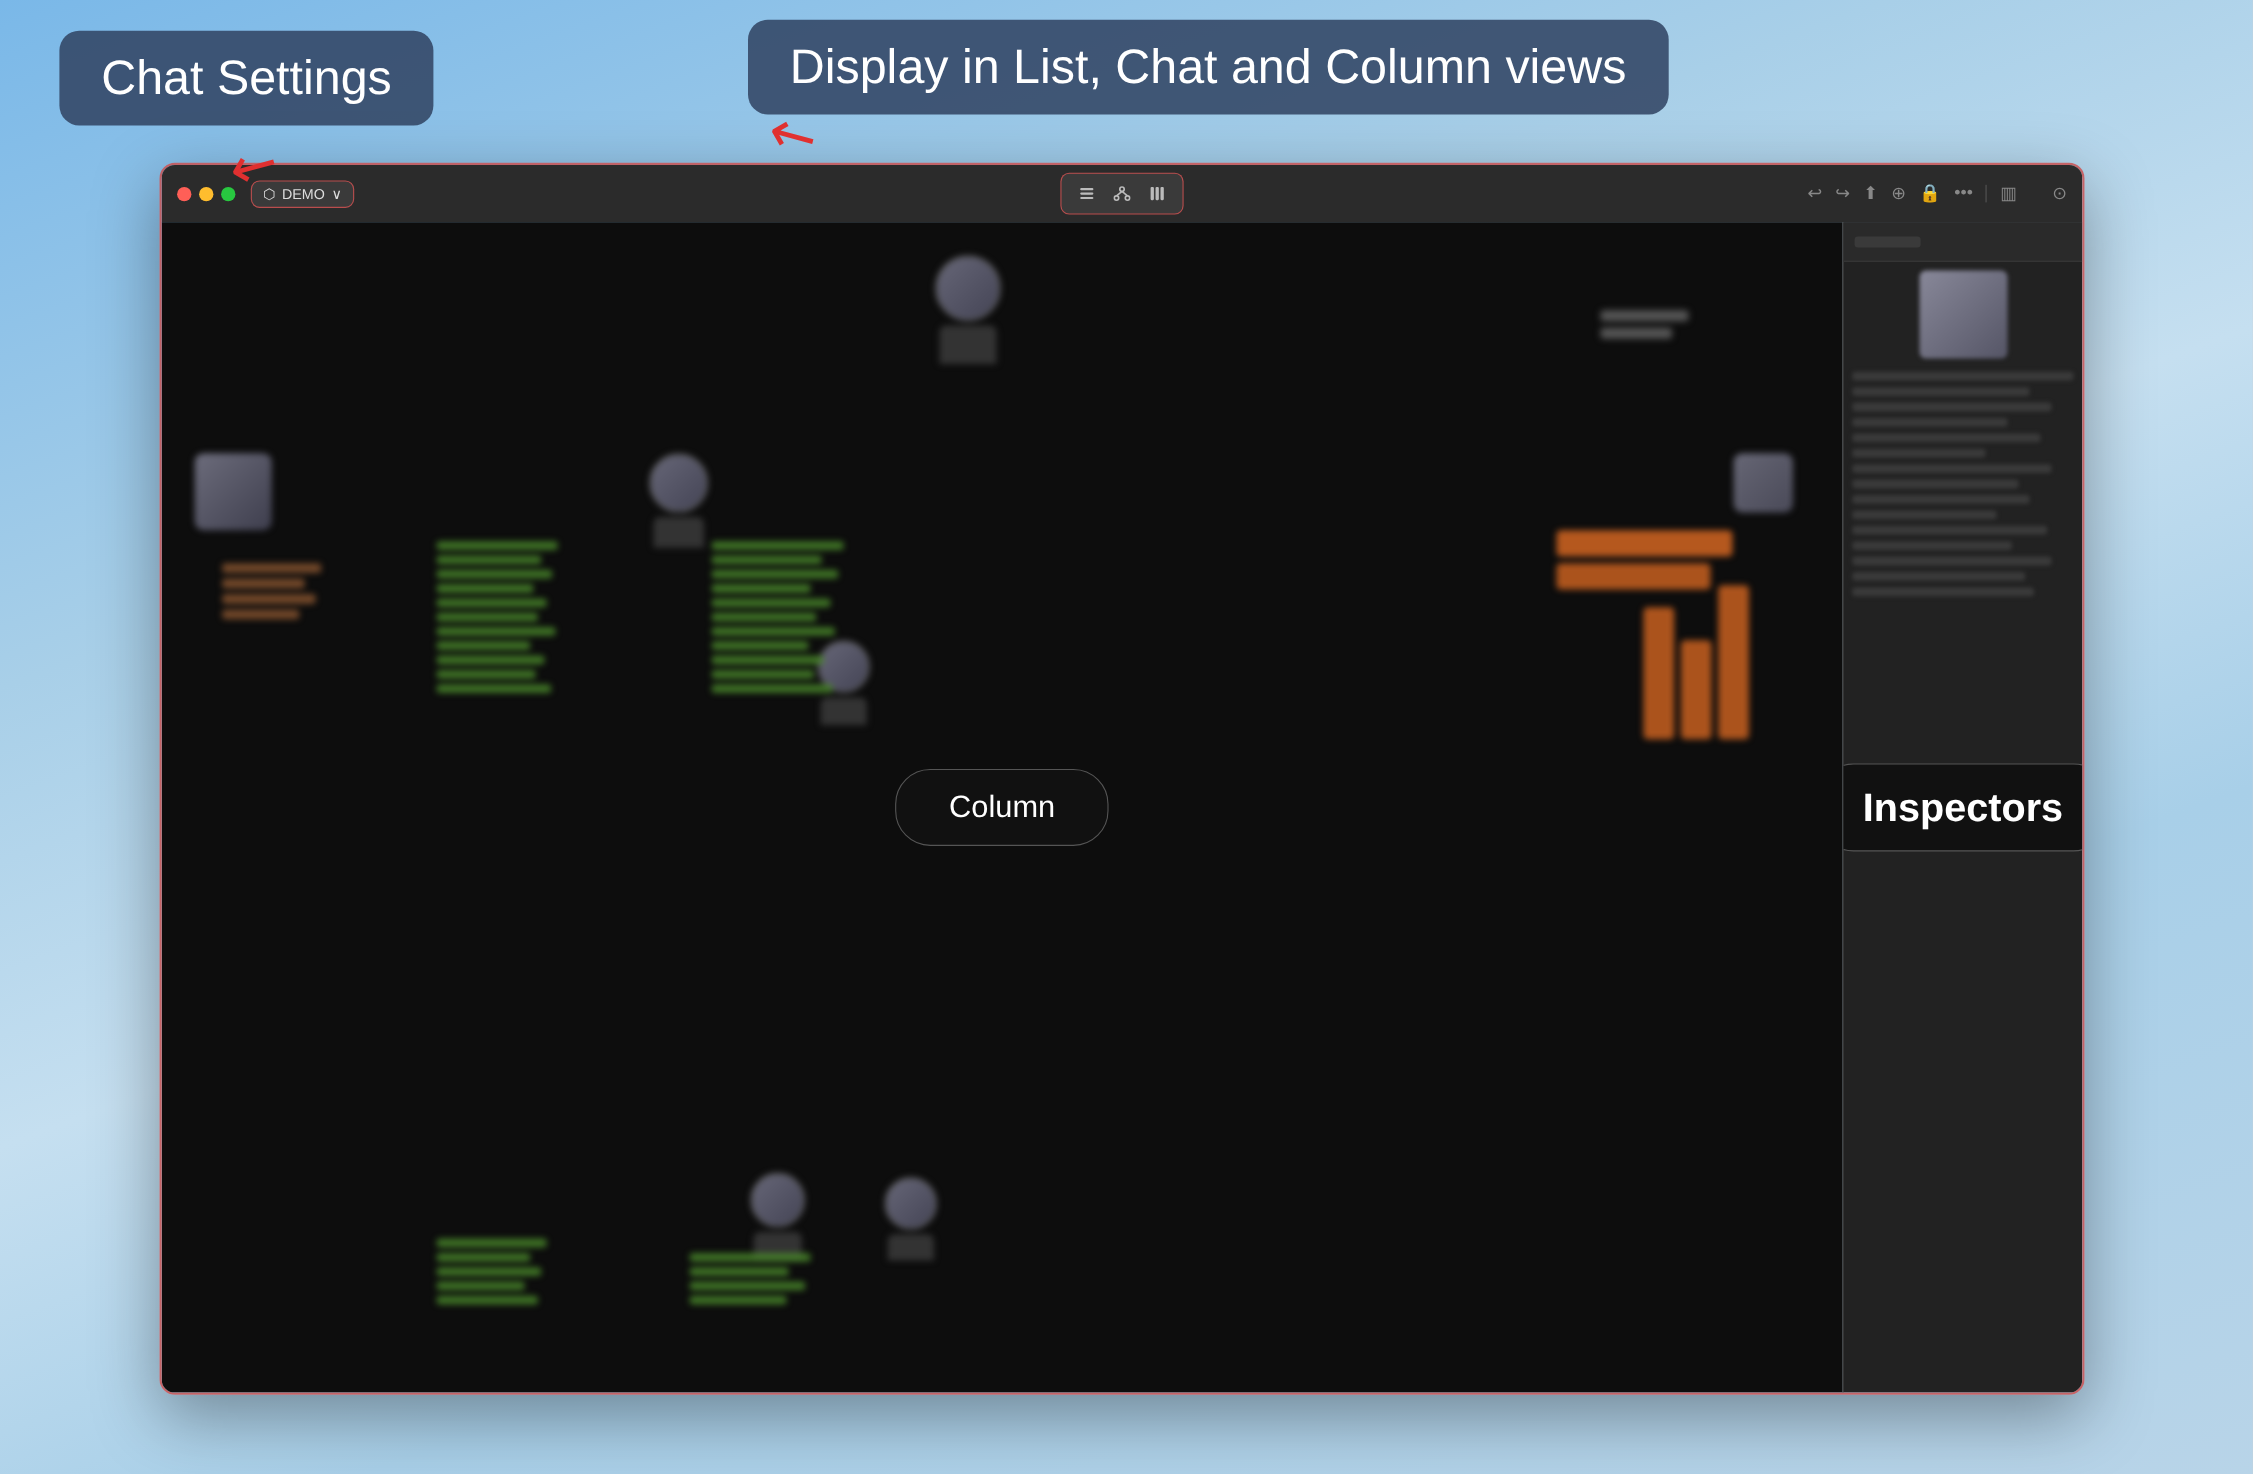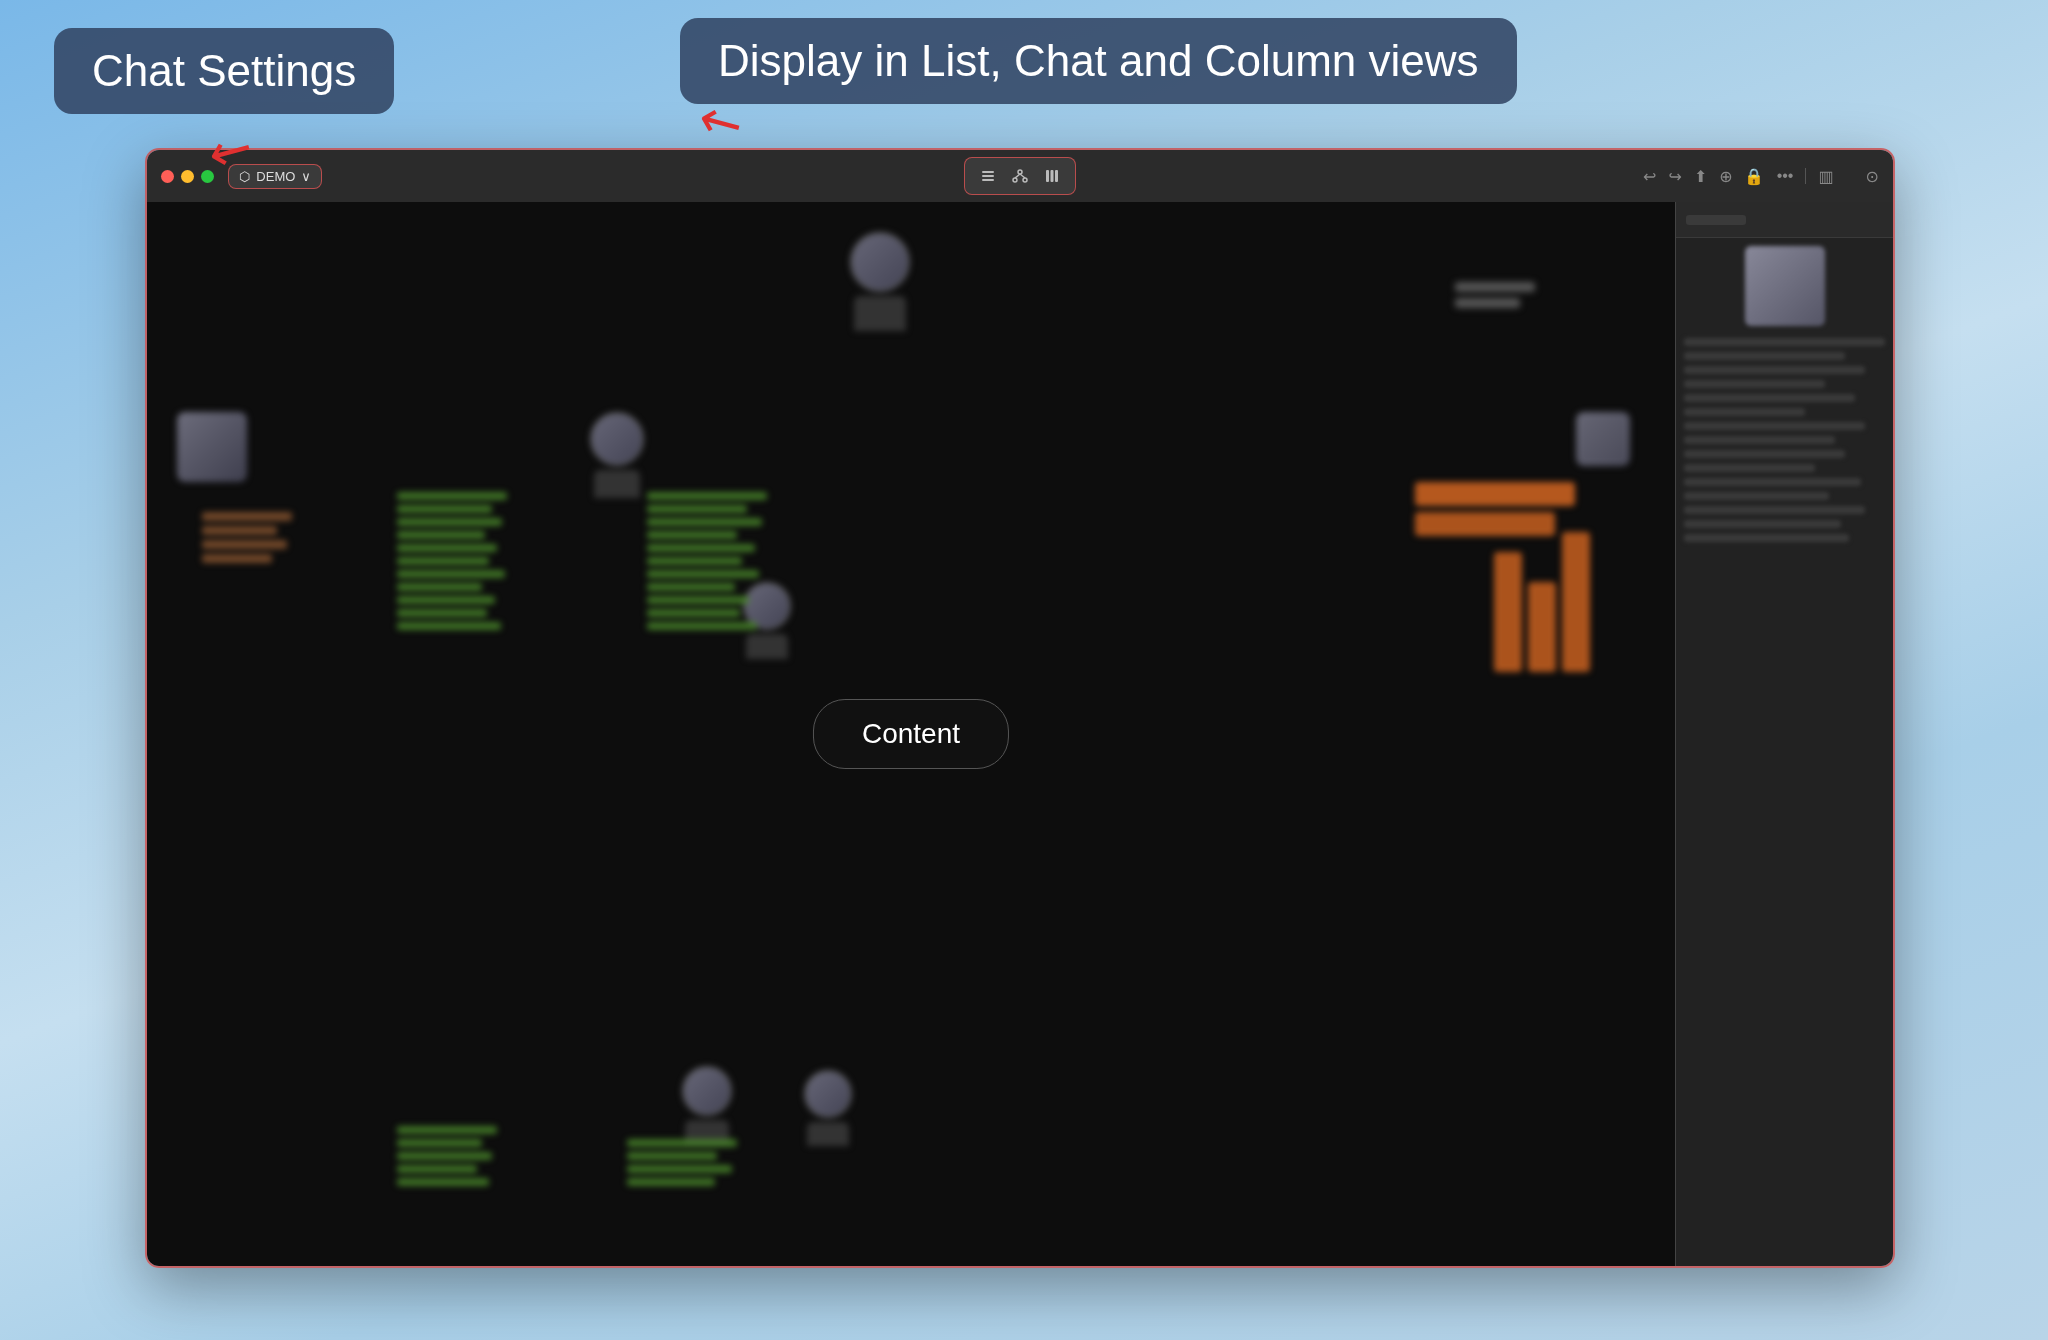--- a/index.html
+++ b/index.html
@@ -467,21 +467,21 @@
           <div class="bar" style="width:105px;"></div>
           <div class="bar" style="width:88px;"></div>
         </div>
 
         <div style="position:absolute; top:80px; right:140px; display:flex; flex-direction:column; gap:6px; filter:blur(1px);">
           <div style="height:10px; width:80px; background:#555; border-radius:3px;"></div>
           <div style="height:10px; width:65px; background:#555; border-radius:3px;"></div>
         </div>
       </div>
 
-      <div class="content-bubble">Content</div>
+      <div class="content-bubble">Column</div>
 
     </div>
 
     <div class="inspector-panel">
       <div class="inspector-header">
         <div style="width:60px; height:10px; background:#3a3a3a; border-radius:3px;"></div>
       </div>
 
       <div class="inspector-content">
         <div class="inspector-avatar"></div>
@@ -495,16 +495,17 @@
         <div class="inspector-row" style="width:75%;"></div>
         <div class="inspector-row" style="width:80%;"></div>
         <div class="inspector-row" style="width:65%;"></div>
         <div class="inspector-row" style="width:88%;"></div>
         <div class="inspector-row" style="width:72%;"></div>
         <div class="inspector-row" style="width:90%;"></div>
         <div class="inspector-row" style="width:78%;"></div>
         <div class="inspector-row" style="width:82%;"></div>
       </div>
 
+      <div class="inspectors-bubble">Inspectors</div>
 
     </div>
   </div>
 </div>
 
 </body></html>

